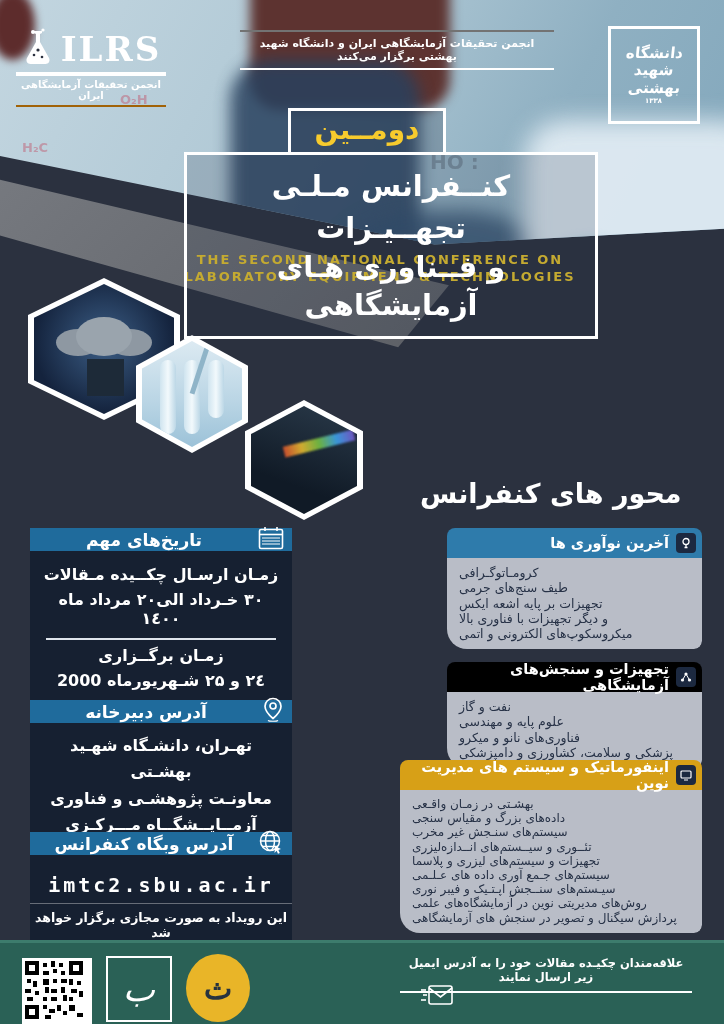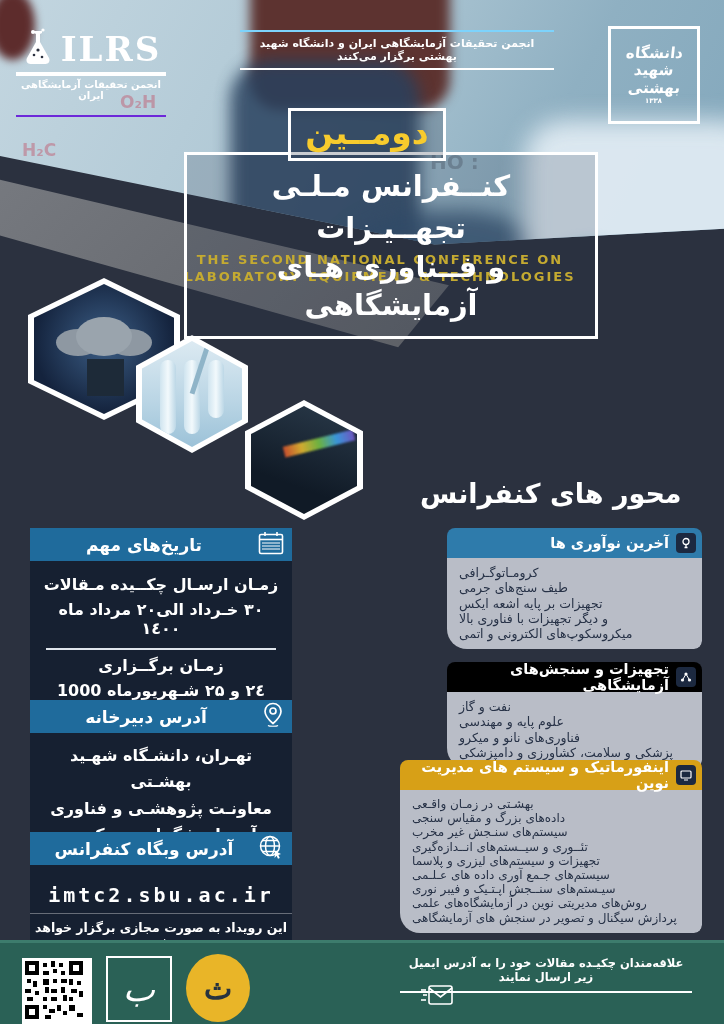--- a/index.html
+++ b/index.html
@@ -11,21 +11,21 @@
   .bg-photo{position:absolute;inset:0;height:520px;
     background:linear-gradient(118deg,#c3d6e0 0%,#aec7d4 38%,#8fb0c2 62%,#7ba2b8 100%);
     clip-path:polygon(0 0,100% 0,100% 44%,60% 47%,0 30%);}
   .blob{position:absolute;border-radius:50%;filter:blur(2px);}
   .scope-head{left:250px;top:-40px;width:200px;height:150px;background:#5d3330;border-radius:30px;filter:blur(6px);}
   .scope-body{left:230px;top:60px;width:190px;height:300px;background:#29415e;opacity:.85;border-radius:40px;filter:blur(8px);}
   .scope-arm{left:330px;top:210px;width:220px;height:160px;background:#33506e;opacity:.8;border-radius:40%;filter:blur(10px);}
   .coat{right:-40px;top:120px;width:240px;height:340px;background:#e4eef5;opacity:.9;border-radius:40px;filter:blur(12px);}
   .glove{right:60px;top:240px;width:150px;height:190px;background:#a9cbdb;opacity:.95;border-radius:50%;filter:blur(6px);}
   .corner-red{left:-10px;top:-10px;width:45px;height:70px;background:#5d2c2c;filter:blur(4px);}
-  .formula{position:absolute;color:#c06a7e;opacity:.55;font-weight:bold;font-size:17px;}
+  .formula{position:absolute;color:#c06a7e;opacity:.55;font-weight:bold;font-size:13px;}
   .formula.f3{color:#6c7f8d;font-size:20px;opacity:.65;}
   .ring{position:absolute;left:18px;top:190px;width:90px;height:90px;border:2px solid #c06a7e;opacity:.35;transform:rotate(18deg);
     clip-path:polygon(50% 0,100% 26%,100% 74%,50% 100%,0 74%,0 26%);}
 
   .bg-wedge{position:absolute;left:0;top:0;width:724px;height:620px;
     background:linear-gradient(135deg,#7d8086 0%,#5f6268 55%,#3c3f46 100%);
     clip-path:polygon(0 29%,62% 46%,55% 56%,0 38%);}
 
   
   .hex{position:absolute;clip-path:polygon(50% 0,100% 26%,100% 74%,50% 100%,0 74%,0 26%);background:#fff;}
@@ -43,42 +43,42 @@
   .hex3 .hex-in{background:linear-gradient(200deg,#2a3a4a 0%,#101a26 70%);}
   .hex3 .prism{position:absolute;left:18%;top:38%;width:64%;height:26%;background:linear-gradient(90deg,#7e8florence 0,#9aa6b0 0,#cfd8de 45%,#7f8b95 100%);transform:rotate(-14deg);opacity:.9;}
   .hex3 .rainbow{position:absolute;left:30%;top:30%;width:68%;height:10%;transform:rotate(-14deg);
     background:linear-gradient(90deg,#e4572e,#f2c230,#7ac943,#3fa9f5,#7b5cd6);opacity:.85;filter:blur(1px);}
 
   
   .ilrs{left:16px;top:28px;width:150px;color:#fff;text-align:center;}
   .ilrs-row{display:flex;align-items:center;justify-content:center;gap:6px;}
   .ilrs-acronym{font-family:"DejaVu Serif",serif;font-weight:bold;font-size:34px;letter-spacing:2px;}
   .ilrs-rule{height:4px;background:#fff;margin:2px 0 3px;}
-  .ilrs-sub{font-size:10px;font-weight:bold;padding-bottom:14px;border-bottom:2px solid #6d28d9;}
+  .ilrs-sub{font-size:10px;font-weight:bold;padding-bottom:4px;border-bottom:2px solid #a16207;}
   .banner{left:240px;top:30px;width:310px;color:#fff;font-size:11px;font-weight:bold;text-align:center;
-    border-top:2px solid #7dd3fc;border-bottom:2px solid #fff;padding:5px 2px;direction:rtl;}
+    border-top:2px solid #737373;border-bottom:2px solid #fff;padding:5px 2px;direction:rtl;}
   .sbu{left:608px;top:26px;width:86px;height:92px;border:3px solid #fff;color:#fff;
     display:flex;flex-direction:column;align-items:center;justify-content:center;direction:rtl;}
   .sbu div{font-weight:bold;font-size:15px;line-height:1.15;transform:skewX(-6deg);}
   .sbu .sbu-yr{font-size:7px;letter-spacing:2px;}
 
   
   .ordinal-box{left:288px;top:108px;width:152px;border:3px solid #fff;background:rgba(40,52,70,.25);
-    color:#f7cb2d;font-size:33px;font-weight:bold;text-align:center;padding:2px 0 6px;direction:rtl;z-index:5;}
+    color:#f7cb2d;font-size:28px;font-weight:bold;text-align:center;padding:2px 0 6px;direction:rtl;z-index:5;}
   .title-box{left:184px;top:152px;width:396px;border:3px solid #fff;background:rgba(40,52,70,.18);
     color:#fff;text-align:center;padding:10px 6px 12px;direction:rtl;z-index:4;}
   .title-box .t1{font-size:29px;font-weight:bold;line-height:1.45;}
   .title-box .t2{font-size:29px;font-weight:bold;line-height:1.3;}
   .en1{left:150px;top:252px;width:460px;text-align:center;color:#e7c52c;font-weight:bold;font-size:13px;letter-spacing:2px;}
   .en2{left:150px;top:269px;width:460px;text-align:center;color:#e7c52c;font-weight:bold;font-size:13px;letter-spacing:2px;}
   .date-en{left:150px;top:290px;width:460px;text-align:center;color:#f0b62a;font-weight:bold;font-size:12px;letter-spacing:4px;}
 
   
   .info-box{left:30px;width:262px;background:rgba(14,26,44,.72);color:#fff;direction:rtl;}
-  .info-head{display:flex;align-items:center;background:#1f6b9c;height:33px;padding:0 8px;gap:8px;}
+  .info-head{display:flex;align-items:center;background:#1f6b9c;height:23px;padding:0 8px;gap:8px;}
   .info-head .ih-title{flex:1;text-align:center;font-weight:bold;font-size:17px;}
   .info-head svg{flex:0 0 auto;}
   .info-body{padding:10px 10px 6px;text-align:center;font-weight:bold;}
   .dates-box{top:528px;}
   .dates-box .lbl{font-size:16px;margin-top:4px;}
   .dates-box .val{font-size:16px;margin-top:6px;}
   .rule{height:2px;background:#dfe5ec;margin:10px 6px 6px;}
   .addr-box{top:700px;}
   .addr-line{font-size:16px;line-height:1.65;}
   .web-box{top:832px;}
@@ -203,21 +203,21 @@
             </g>
           </svg>
       </span>
       <span class="ih-title">تاریخ‌های مهم</span>
     </div>
     <div class="info-body">
       <div class="lbl">زمـان ارسـال چکــیده مـقالات</div>
       <div class="val">۳۰ خـرداد الی۲۰ مرداد ماه ۱٤۰۰</div>
       <div class="rule"></div>
       <div class="lbl">زمـان برگــزاری</div>
-      <div class="val">۲٤ و ۲۵ شـهریورماه 1000</div>
+      <div class="val">۲٤ و ۲۵ شـهریورماه 2000</div>
       <div class="rule"></div>
     </div>
   </div>
 
   <div class="abs info-box addr-box">
     <div class="info-head">
       <span>
         <svg width="22" height="26" viewBox="0 0 22 26" fill="none" stroke="#fff" stroke-width="1.7">
             <path d="M11 1.5c-4.5 0-8 3.4-8 7.8 0 5.4 8 12.2 8 12.2s8-6.8 8-12.2c0-4.4-3.5-7.8-8-7.8z"></path>
             <circle cx="11" cy="9" r="3"></circle>
@@ -303,21 +303,21 @@
             <rect x="1" y="2" width="10" height="7" rx="1"></rect>
             <line x1="4" y1="11" x2="8" y2="11"></line>
           </svg>
       </span>
       <span style="flex:1;">اینفورماتیک و سیستم های مدیریت نوین</span>
     </div>
     <div class="card-body">
         <div class="topic-item">بهشـتی در زمـان واقـعی</div>
         <div class="topic-item">داده‌های بزرگ و مقیاس سنجی</div>
         <div class="topic-item">سیستم‌های سنـجش غیر مخرب</div>
-        <div class="topic-item">تئــوری و سیــستم‌های انــدازه‌گیری</div>
+        <div class="topic-item">تئــوری و سیــستم‌های انــدازه‌لیزری</div>
         <div class="topic-item">تجهیزات و سیستم‌های لیزری و پلاسما</div>
         <div class="topic-item">سیستم‌های جـمع آوری داده های عـلـمی</div>
         <div class="topic-item">سیـستم‌های سنــجش اپـتـیک و فیبر نوری</div>
         <div class="topic-item">روش‌های مدیریتی نوین در آزمایشگاه‌های علمی</div>
         <div class="topic-item">پردازش سیگنال و تصویر در سنجش های آزمایشگاهی</div>
       </div>
   </div>
 
   <div class="footer"></div>
 

